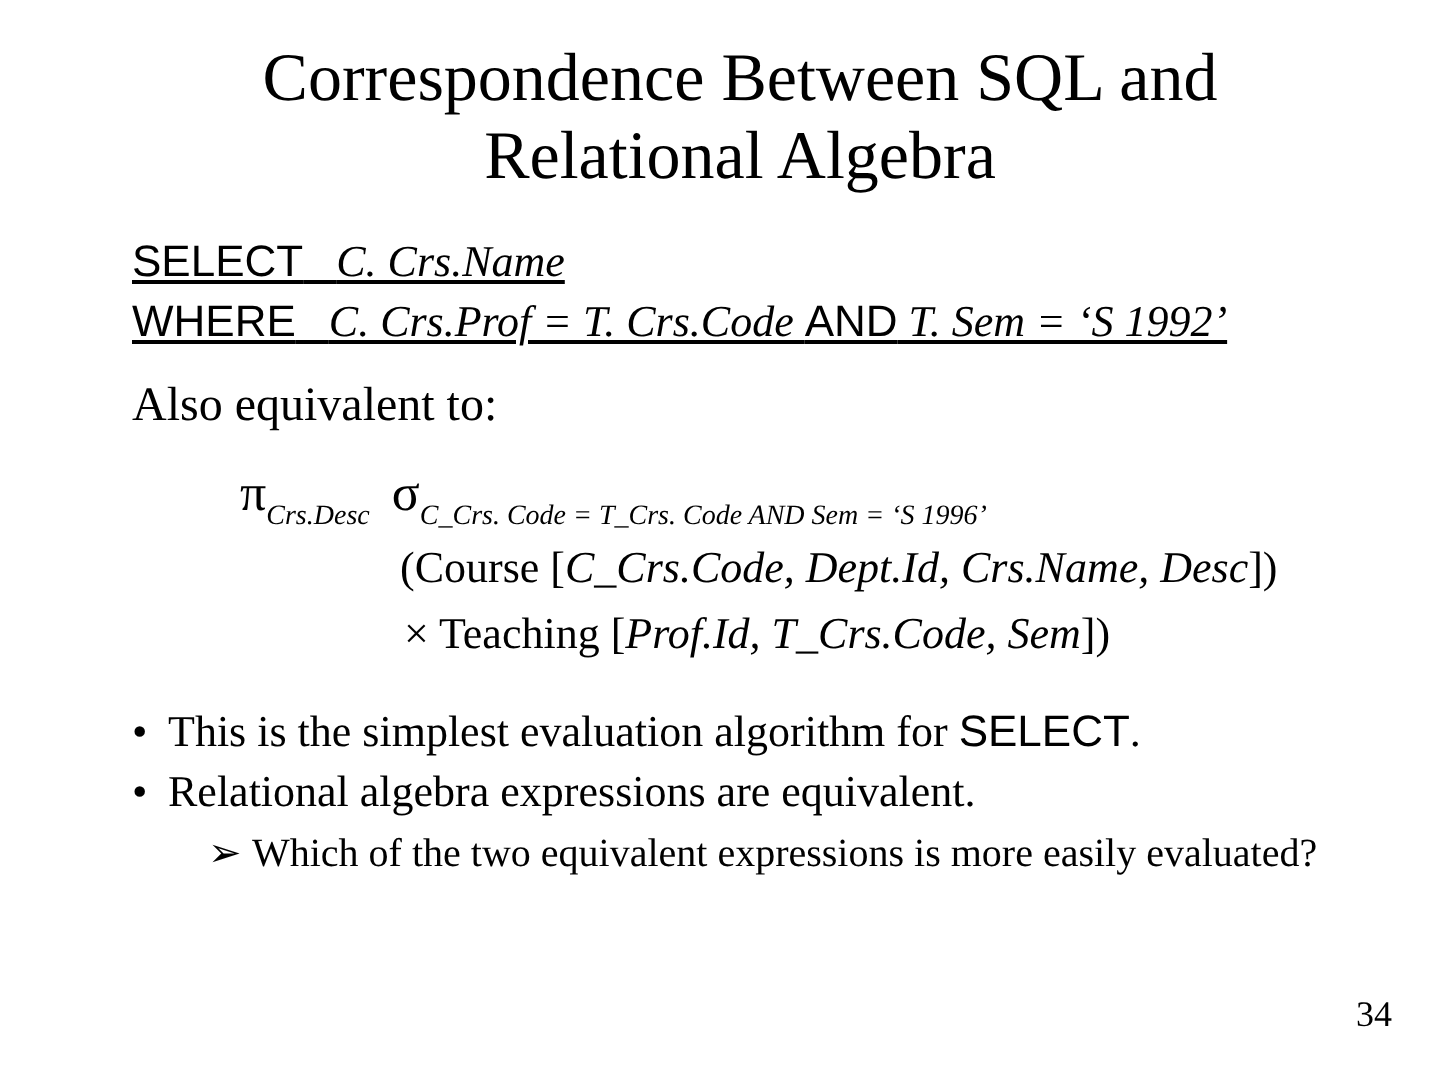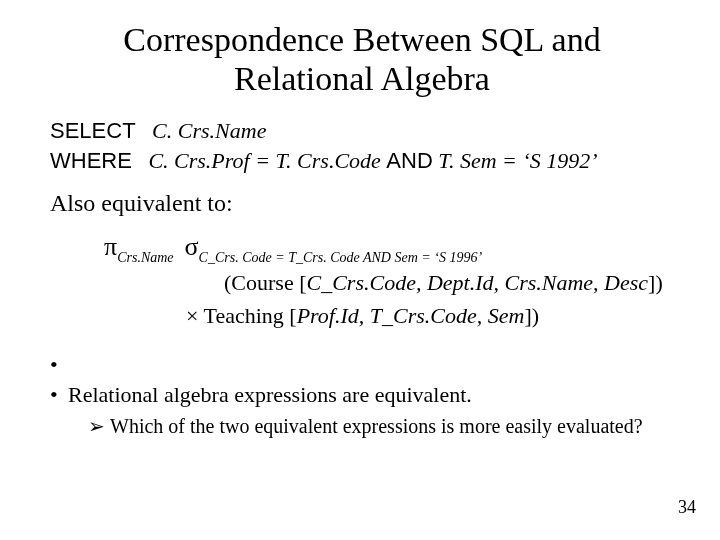--- a/index.html
+++ b/index.html
@@ -9,33 +9,34 @@
     height: 540px;
     background: #fff;
     font-family: "Times New Roman", Times, serif;
     color: #000;
   }
   .slide {
     position: relative;
     width: 720px;
     height: 540px;
     box-sizing: border-box;
-    padding: 20px 40px 0 44px;
+    padding: 20px 40px 0 60px;
   }
   .title {
     text-align: center;
     font-size: 34px;
     line-height: 1.15;
     margin: 0 0 18px 0;
     font-weight: normal;
   }
   .sql {
     font-size: 22px;
     line-height: 1.35;
     margin: 12px 0 14px 6px;
+    text-decoration: underline;
   }
   .sql .kw { font-family: Arial, Helvetica, sans-serif; }
   .sql .it { font-style: italic; }
   .also {
     font-size: 24px;
     margin: 0 0 10px 6px;
   }
   .expr {
     font-size: 22px;
     line-height: 1.5;
@@ -48,21 +49,21 @@
   }
   .sub {
     font-size: 14px;
     font-style: italic;
     vertical-align: sub;
     position: relative;
     top: 2px;
   }
   .expr .it { font-style: italic; }
   .sans { font-family: Arial, Helvetica, sans-serif; }
-  .indent2 { margin-left: 120px; }
+  .indent2 { margin-left: 80px; }
   .indent3 { margin-left: 82px; }
   .bullets {
     margin: 18px 0 0 6px;
     font-size: 22px;
     line-height: 1.35;
   }
   .bullets .row {
     display: flex;
     align-items: flex-start;
   }
@@ -106,34 +107,37 @@
     <div>
       <span class="kw">WHERE</span>&nbsp;&nbsp;
       <span class="it">C. Crs.Prof = T. Crs.Code </span><span class="kw">AND</span><span class="it"> T. Sem = ‘S 1992’</span>
     </div>
   </div>
 
   <div class="also">Also equivalent to:</div>
 
   <div class="expr">
     <div>
-      <span class="op">π</span><span class="sub">Crs.Name</span>
+      <span class="op">π</span><span class="sub">Crs.Desc</span>
       &nbsp;<span class="op">σ</span><span class="sub">C_Crs. Code = T_Crs. Code AND Sem = ‘S 1996’</span>
     </div>
     <div class="indent2">
       <span>(</span><span>Course</span><span> [</span><span class="it">C_Crs.Code, Dept.Id, Crs.Name, Desc</span><span>]</span><span>)</span>
     </div>
     <div class="indent3">
       <span>×  </span><span>Teaching</span><span> [</span><span class="it">Prof.Id, T_Crs.Code, Sem</span><span>])</span>
     </div>
   </div>
 
   <div class="bullets">
     <div class="row">
       <span class="dot">•</span>
+      <span>
+        <span>This is the simplest evaluation algorithm for </span><span class="sans">SELECT</span><span>.</span>
+      </span>
     </div>
     <div class="row">
       <span class="dot">•</span>
       <span>Relational algebra expressions are equivalent.</span>
     </div>
     <div class="subbullet">
       <span class="arrow">➢</span>
       <span>Which of the two equivalent expressions is more easily evaluated?</span>
     </div>
   </div>

